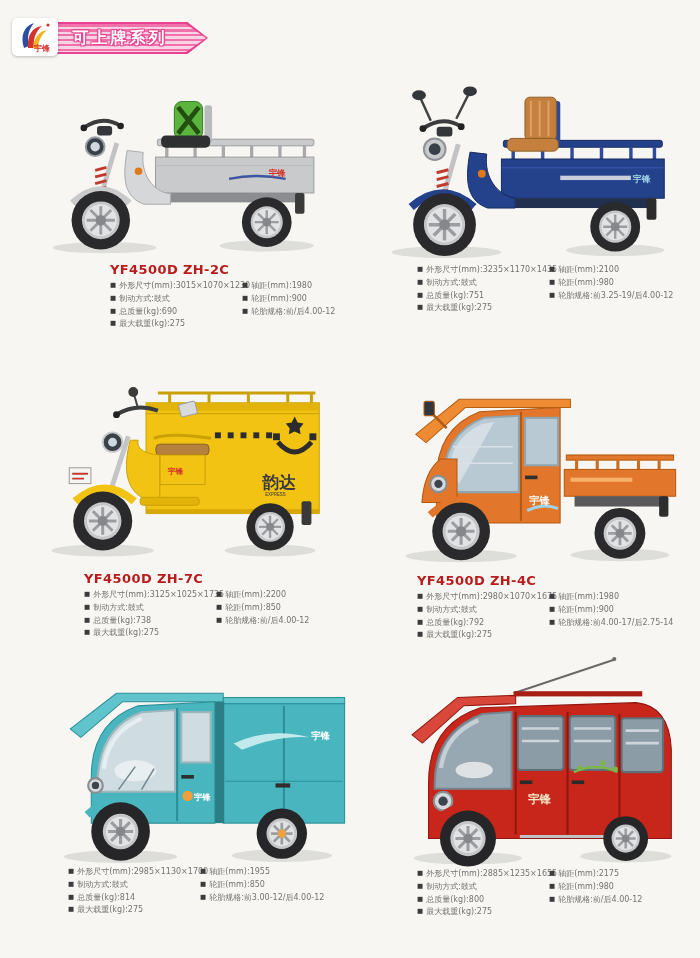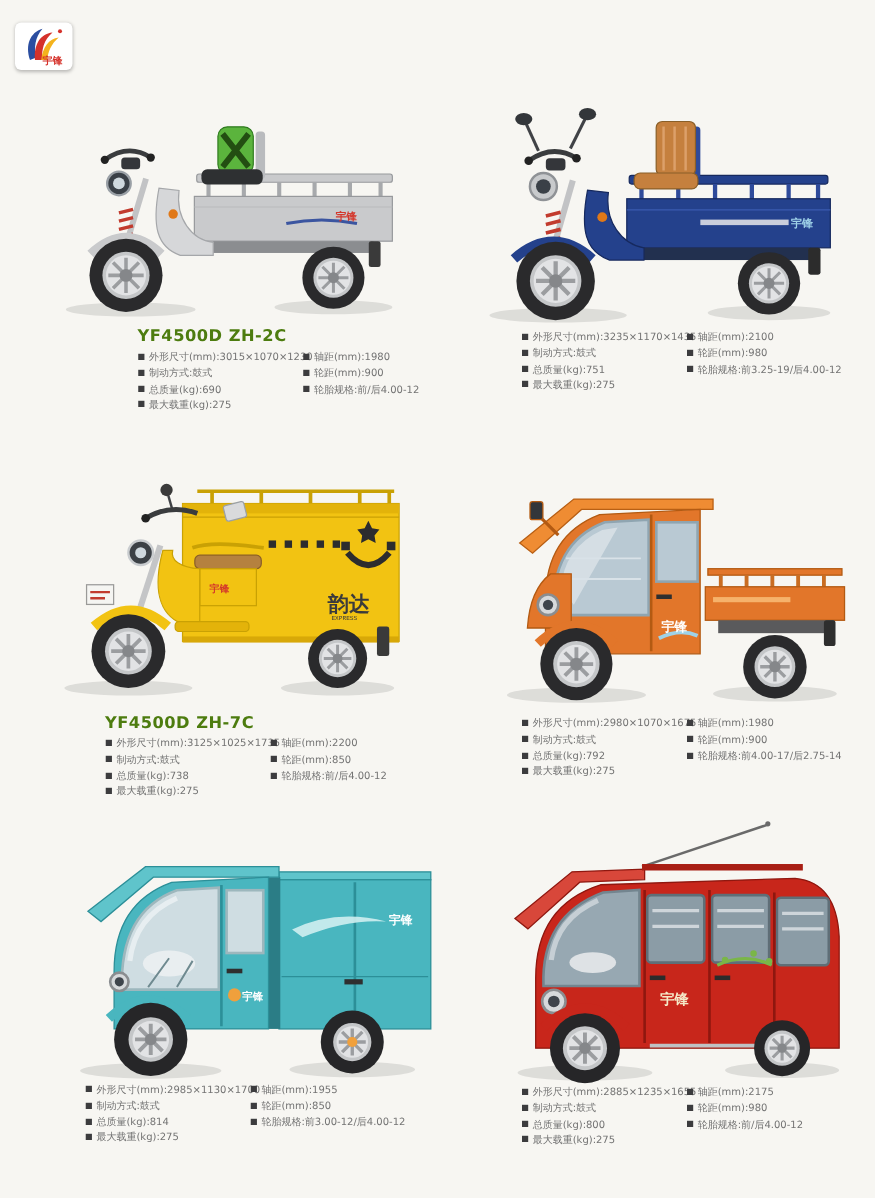--- a/index.html
+++ b/index.html
@@ -29,31 +29,36 @@
   .banner-title{
     font-size:16px;font-weight:bold;letter-spacing:3px;color:#fff;
     padding-right:18px;
     text-shadow:-1px -1px 0 #e8418f,1px -1px 0 #e8418f,-1px 1px 0 #e8418f,
                  1px 1px 0 #e8418f,0 0 3px #e8418f;
   }
   
   .veh{position:absolute;}
   .veh svg{width:100%;height:100%;display:block;}
   .pinfo{position:absolute;}
-  .model{margin:0 0 3px 0;font-size:13px;font-weight:600;color:#4d7c0f;letter-spacing:.4px;}
+  .model{margin:0 0 3px 0;font-size:13px;font-weight:600;color:#b91c1c;letter-spacing:.4px;}
   .specs{display:flex;}
   .specs ul{list-style:none;margin:0;padding:0;}
   .specs ul.sl{width:132px;}
   .specs li{font-size:8px;color:#737373;line-height:1.6;white-space:nowrap;}
   .specs li::before{content:"■";font-size:6.5px;color:#3c3c3e;margin-right:3px;vertical-align:1px;}
 </style>
 </head>
 <body>
 
 <div class="hdr">
+  <div class="banner-arrow">
+    <div class="banner-stripes">
+      <span class="banner-title">可上牌系列</span>
+    </div>
+  </div>
   <div class="logo-card">
     <svg viewBox="0 0 46 38" width="46" height="38">
       <path d="M12,30 C8,18 12,8 22,5 C16,12 15,20 17,28 Z" fill="#2b4ea0"></path>
       <path d="M16,30 C15,18 20,9 30,8 C23,14 21,22 22,30 Z" fill="#d5322b"></path>
       <path d="M21,30 C22,20 27,13 35,12 C29,17 26,24 26,30 Z" fill="#f4b31d"></path>
       <circle cx="36" cy="7" r="1.6" fill="#d5322b"></circle>
       <text x="22" y="33" font-size="8" font-weight="bold" fill="#d5322b">宇锋</text>
     </svg>
   </div>
 </div>
@@ -301,20 +306,21 @@
       <g transform="translate(254,180) scale(.88)">
         <circle r="28" fill="#2a2a2c"></circle>
           <circle r="18" fill="#c4c6c8"></circle>
           <circle r="15" fill="#e2e3e5"></circle>
         <path d="M0,-13 V13 M-13,0 H13 M-9,-9 L9,9 M-9,9 L9,-9" stroke="#9b9da0" stroke-width="3"></path>
         <circle r="5" fill="#85878a"></circle>
       </g>
     </svg>
   </div>
   <div class="pinfo" style="left:417px;top:573px;">
+    <h3 class="model">YF4500D ZH-4C</h3>
     <div class="specs">
       <ul class="sl">
         <li>外形尺寸(mm):2980×1070×1675</li>
         <li>制动方式:鼓式</li>
         <li>总质量(kg):792</li>
         <li>最大载重(kg):275</li>
       </ul>
       <ul>
         <li>轴距(mm):1980</li>
         <li>轮距(mm):900</li>

